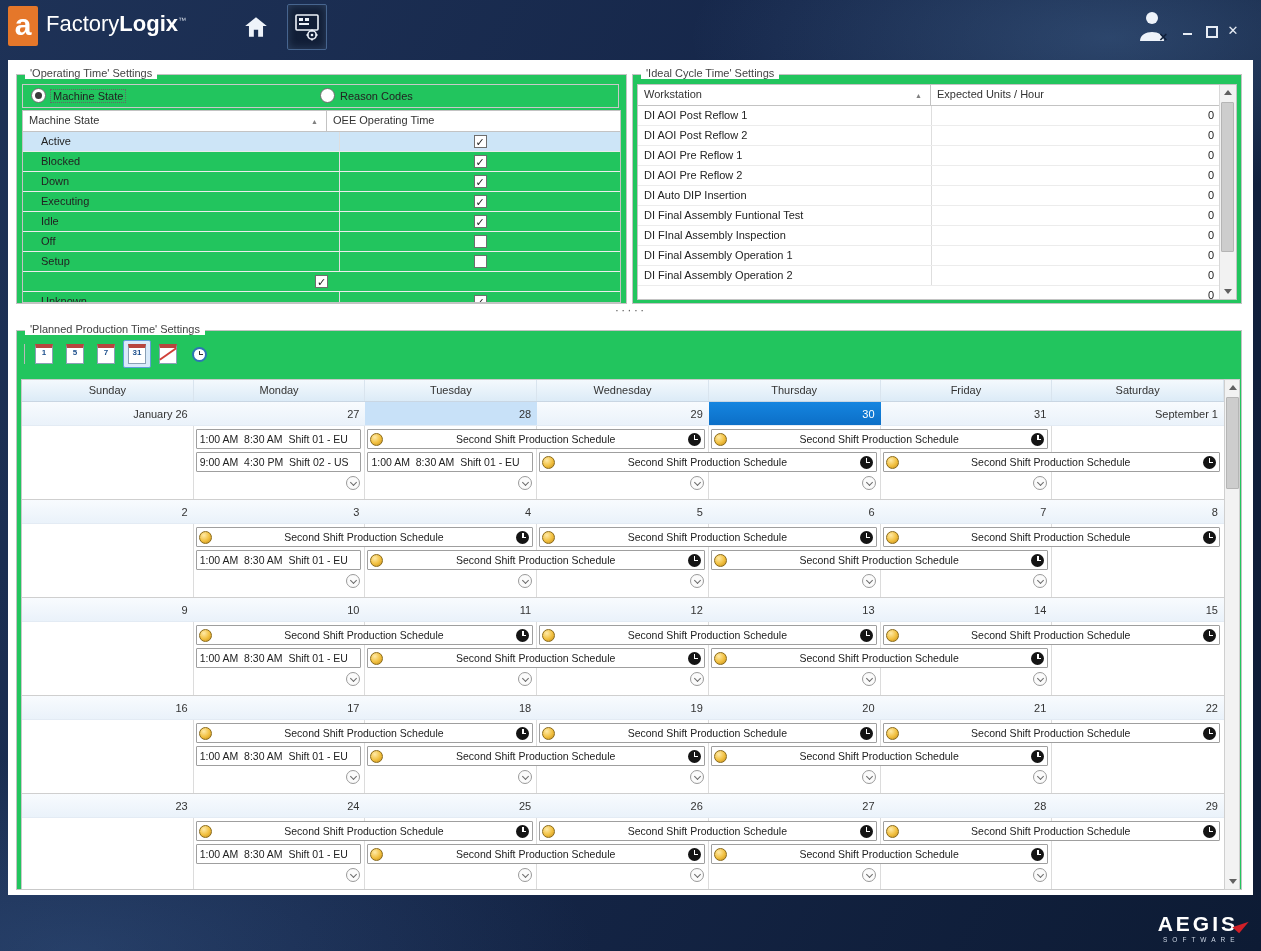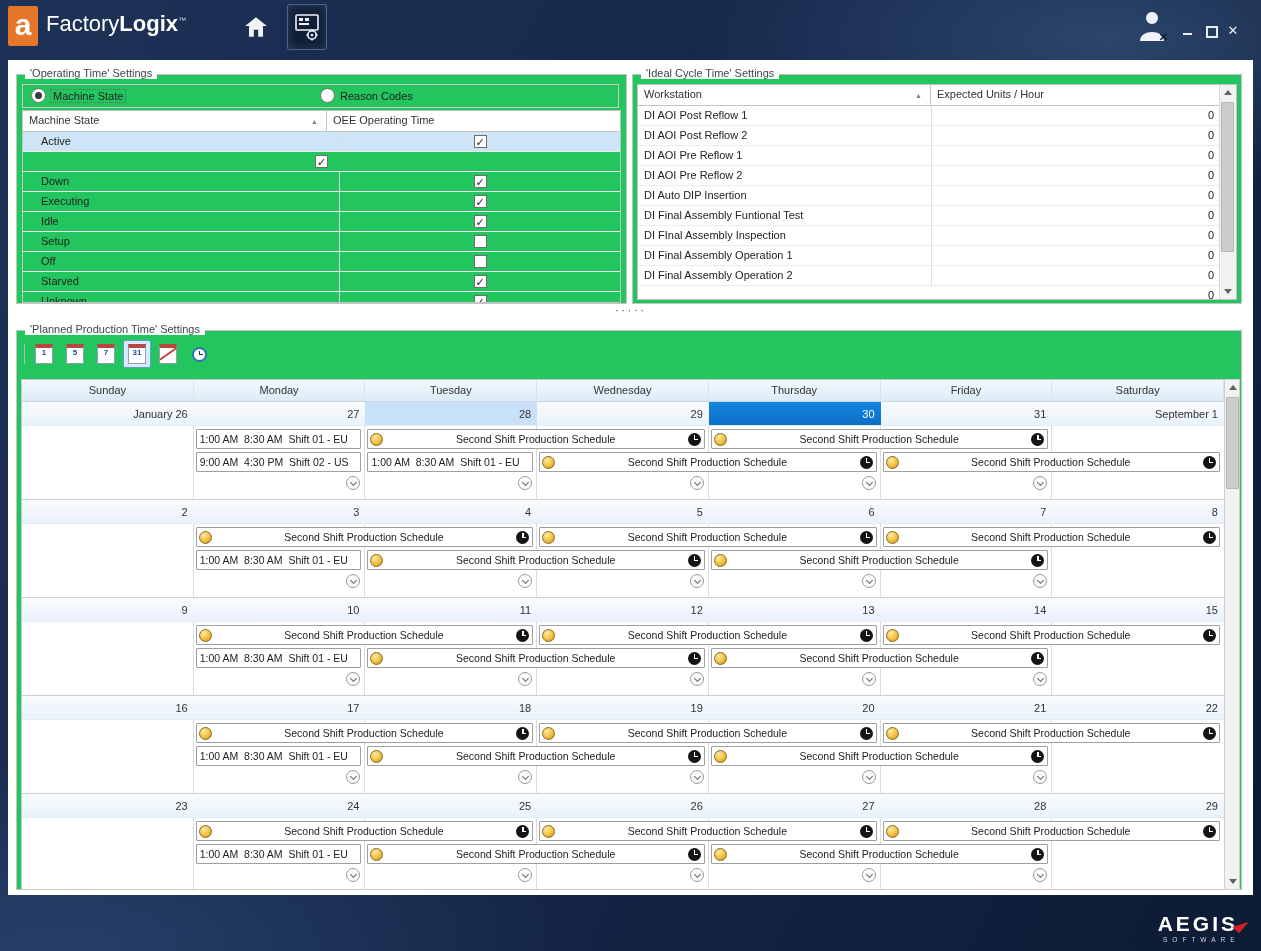--- a/index.html
+++ b/index.html
@@ -178,20 +178,21 @@
         <div class="th th-2"><span>OEE Operating Time</span></div>
       </div>
       <div id="op-rows">
           <div class="op-row sel">
             <div class="op-c1">Active</div>
             <div class="op-c2">
               <span class="cb">✓</span>
             </div>
           </div>
           <div class="op-row">
+            <div class="op-c1">Blocked</div>
             <div class="op-c2">
               <span class="cb">✓</span>
             </div>
           </div>
           <div class="op-row">
             <div class="op-c1">Down</div>
             <div class="op-c2">
               <span class="cb">✓</span>
             </div>
           </div>
@@ -201,33 +202,32 @@
               <span class="cb">✓</span>
             </div>
           </div>
           <div class="op-row">
             <div class="op-c1">Idle</div>
             <div class="op-c2">
               <span class="cb">✓</span>
             </div>
           </div>
           <div class="op-row">
+            <div class="op-c1">Off</div>
+            <div class="op-c2">
+              <span class="cb"></span>
+            </div>
+          </div>
+          <div class="op-row">
             <div class="op-c1">Setup</div>
             <div class="op-c2">
               <span class="cb"></span>
             </div>
           </div>
           <div class="op-row">
-            <div class="op-c1">Off</div>
-            <div class="op-c2">
-              <span class="cb"></span>
-            </div>
-          </div>
-          <div class="op-row">
-            <div class="op-c1">Starved</div>
             <div class="op-c2">
               <span class="cb">✓</span>
             </div>
           </div>
           <div class="op-row">
             <div class="op-c1">Unknown</div>
             <div class="op-c2">
               <span class="cb">✓</span>
             </div>
           </div>

